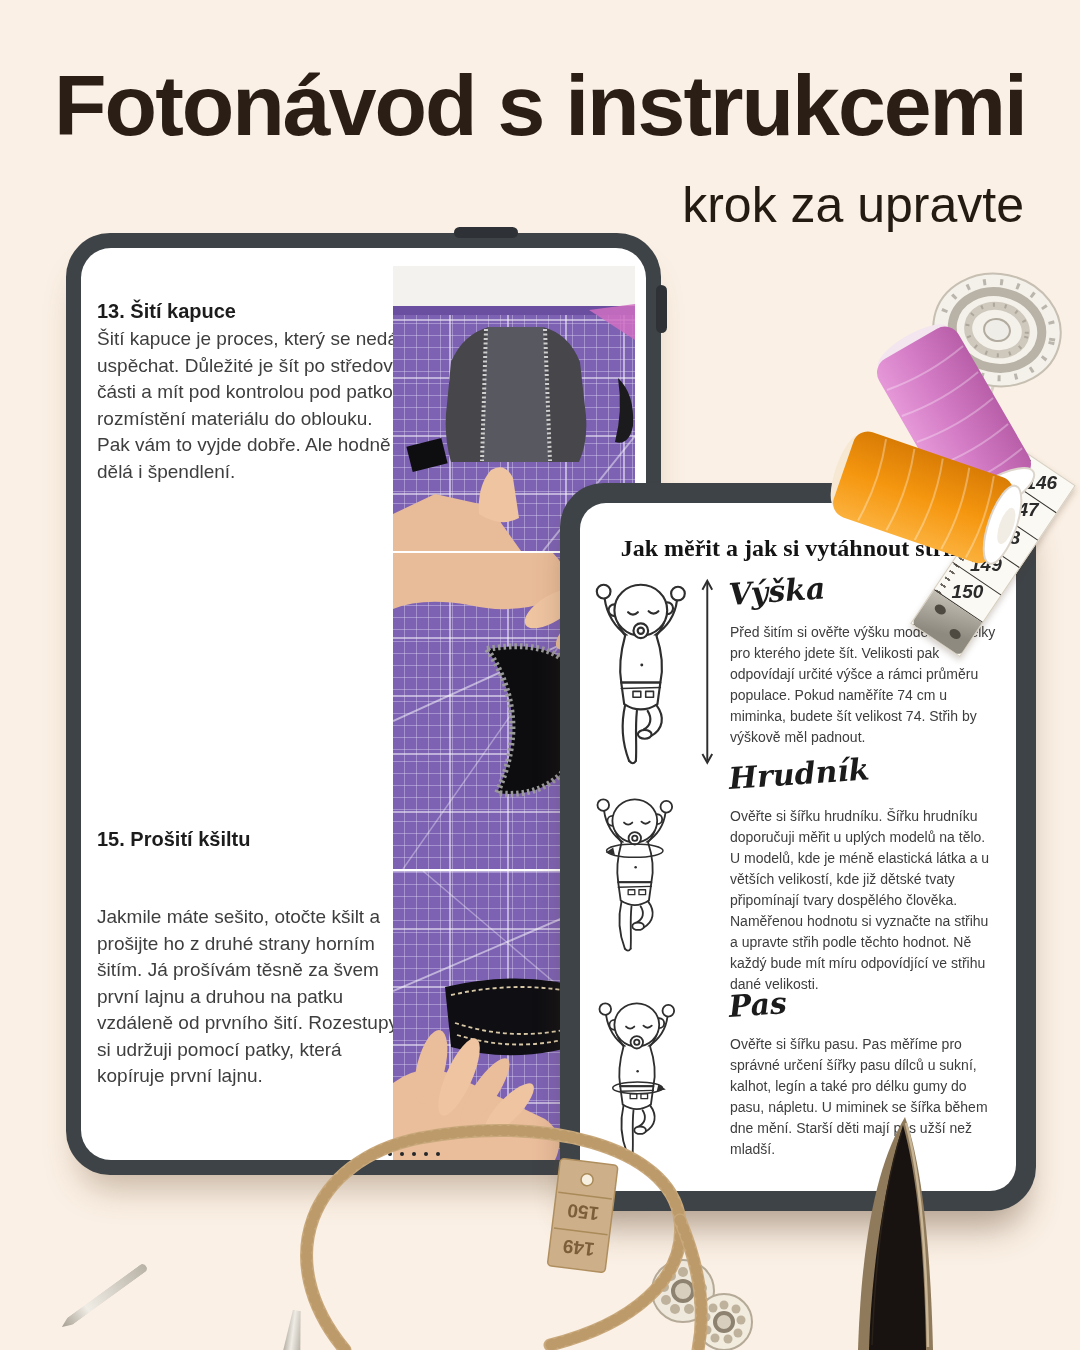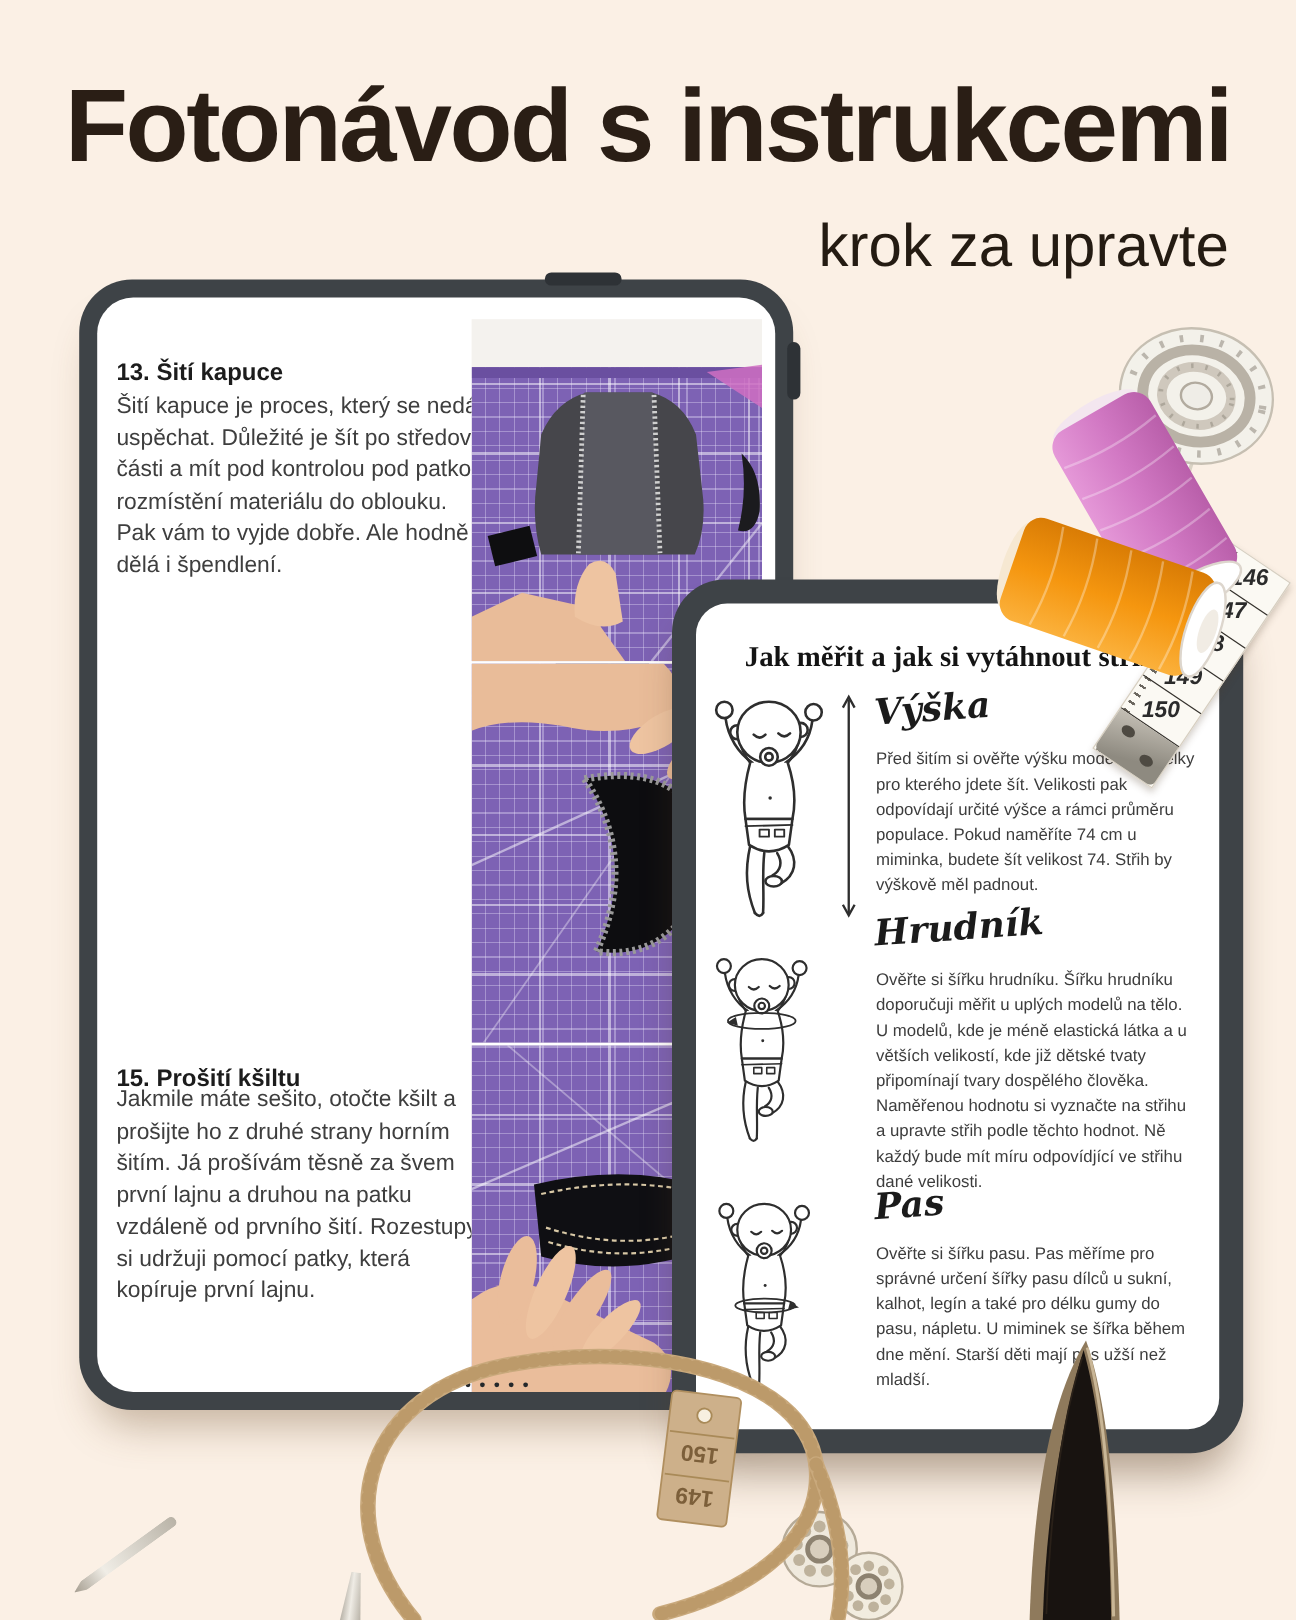--- a/index.html
+++ b/index.html
@@ -32,21 +32,21 @@
   .tab-btn-top{position:absolute;top:-6px;left:388px;width:64px;height:11px;border-radius:6px;background:#2e3236;}
   .tab-btn-side{position:absolute;right:-6px;top:52px;width:11px;height:48px;border-radius:6px;background:#2e3236;}
   .speaker{position:absolute;bottom:4px;left:295px;display:flex;gap:8px;}
   .speaker i{width:4px;height:4px;border-radius:50%;background:#24282b;display:block;}
 
   
   .lt-h{position:absolute;left:16px;width:300px;font-size:20px;font-weight:700;color:#1c1c1c;}
   .lt-p{position:absolute;left:16px;width:312px;font-size:19px;line-height:26.5px;color:#3e3e3e;}
   .lt-h13{top:8px;margin-top:44px;} .lt-p13{top:78px;}
   .lt-h14{top:312px;} .lt-p14{top:362px;}
-  .lt-h15{top:640px;} .lt-p15{top:656px;}
+  .lt-h15{top:580px;} .lt-p15{top:656px;}
 
   .photo{position:absolute;left:312px;width:242px;overflow:hidden;background:#f4f2ee;}
   .photo1{top:18px;height:285px;} .photo2{top:305px;height:316px;} .photo3{top:623px;height:289px;}
   .mat{position:absolute;left:0;right:0;bottom:0;
     background-color:#7d62b4;
     background-image:
       repeating-linear-gradient(90deg, rgba(245,240,255,0) 0 11px, rgba(240,235,255,.35) 11px 12px),
       repeating-linear-gradient(0deg, rgba(245,240,255,0) 0 11px, rgba(240,235,255,.35) 11px 12px),
       repeating-linear-gradient(90deg, rgba(255,255,255,0) 0 56px, rgba(255,255,255,.5) 56px 58px),
       repeating-linear-gradient(0deg, rgba(255,255,255,0) 0 56px, rgba(255,255,255,.5) 56px 58px);}

